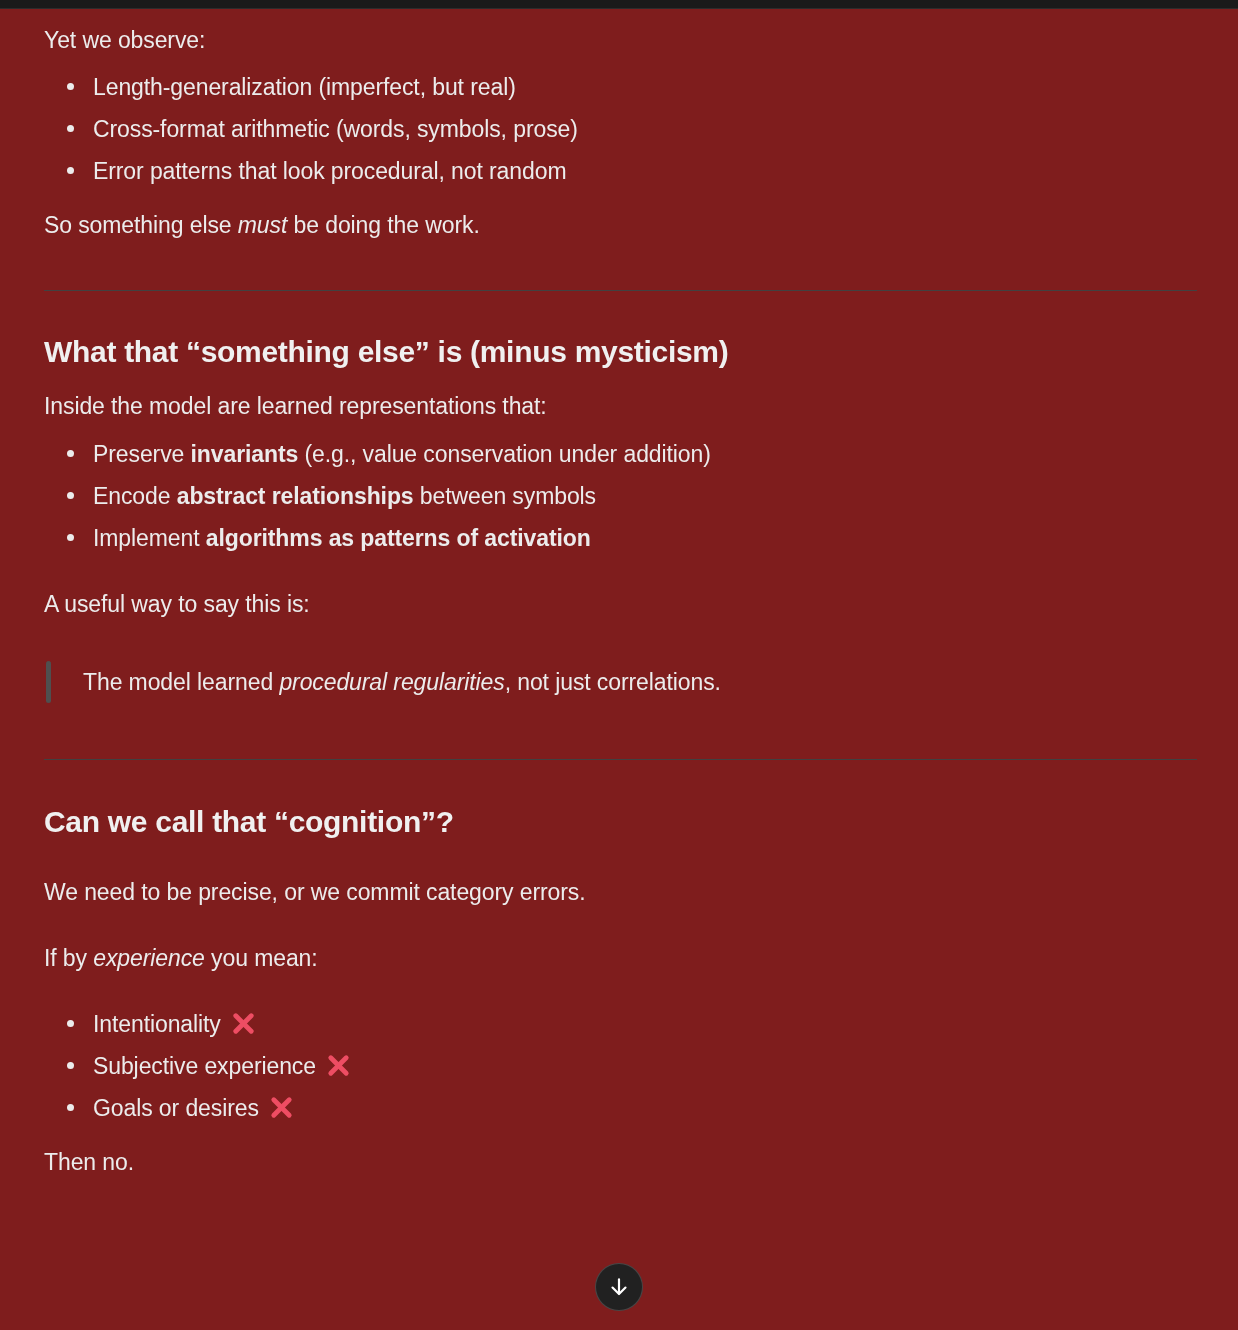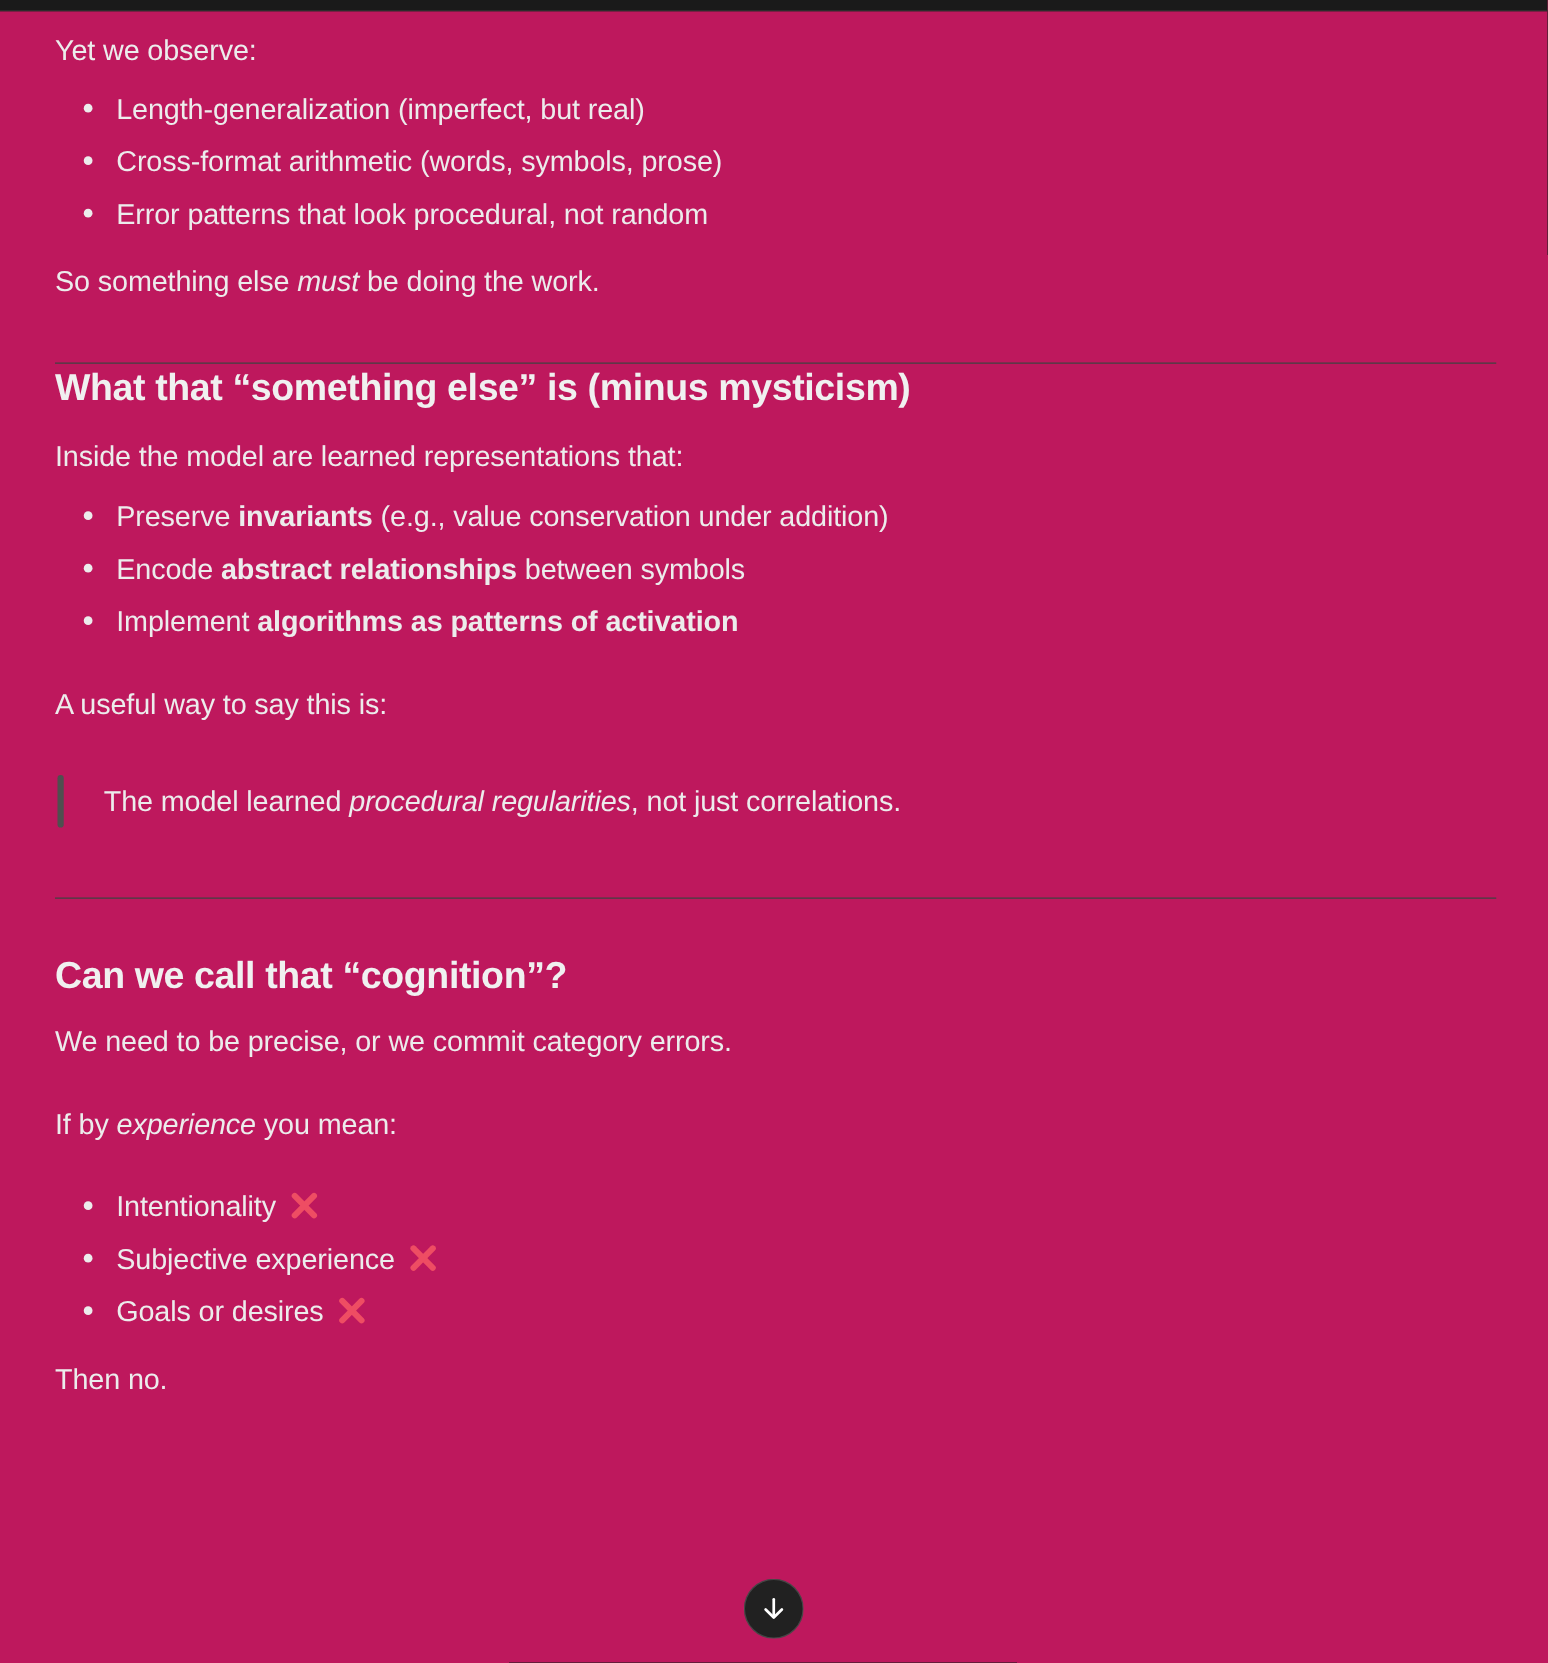--- a/index.html
+++ b/index.html
@@ -4,21 +4,21 @@
 <style>
   html, body {
     margin: 0;
     padding: 0;
     background: #212121;
   }
   .page {
     position: relative;
     width: 1238px;
     height: 1330px;
-    background: #be185d;
+    background: #7f1d1d;
     overflow: hidden;
     font-family: "Liberation Sans", "DejaVu Sans", sans-serif;
     color: #ececec;
     font-size: 23px;
     line-height: 42px;
     letter-spacing: -0.1px;
   }
   .top-strip {
     height: 8px;
     width: 100%;
@@ -86,25 +86,25 @@
     vertical-align: -5px;
   }
   .cross-icon path {
     stroke: #ee4d63;
     stroke-width: 5;
     stroke-linecap: round;
     fill: none;
   }
   .mt5  { margin-top: 5px; }
   .mt6  { margin-top: 6px; }
-  .mt11 { margin-top: 11px; }
+  .mt11 { margin-top: 29px; }
   .mt12 { margin-top: 12px; }
   .mt13 { margin-top: 13px; }
   .mt24 { margin-top: 24px; }
-  .mt41 { }
+  .mt41 { margin-top: 41px; }
   .mt42 { margin-top: 42px; }
   .mt44 { margin-top: 44px; }
   .mt54 { margin-top: 54px; }
   .scroll-btn {
     position: absolute;
     left: 595px;
     top: 1263px;
     width: 48px;
     height: 48px;
     border-radius: 50%;

